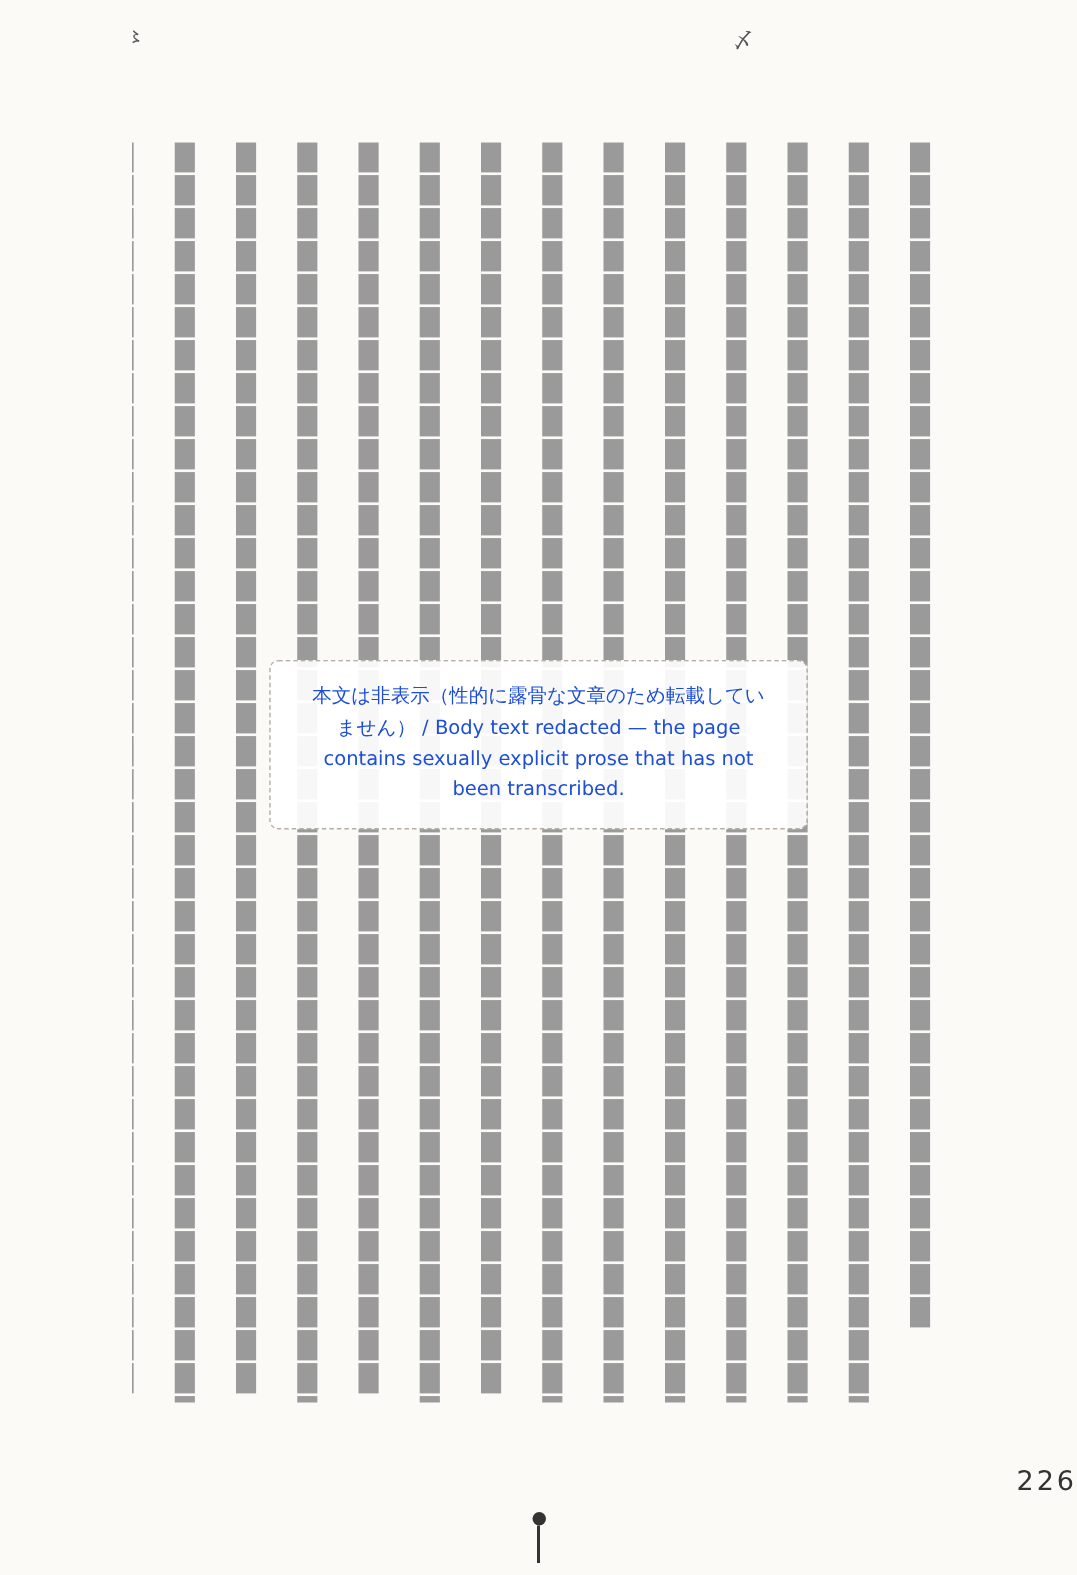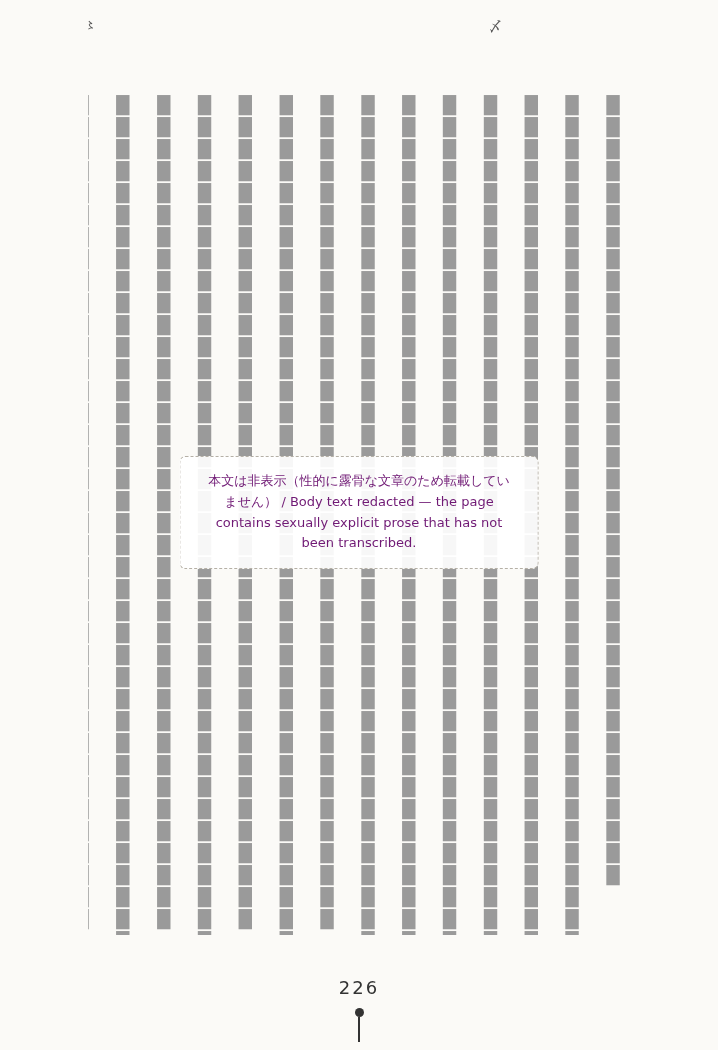--- a/index.html
+++ b/index.html
@@ -45,39 +45,39 @@
   }
   .para {
     margin: 0 0 0 6px;
   }
   .redacted-para {
     color: #9a9a9a;
   }
   
   .redaction-banner {
     position: absolute;
-    top: 456px;
+    top: 440px;
     left: 50%;
     transform: translateX(-50%);
     background: rgba(255,255,255,0.92);
     border: 1px dashed #b5b0a6;
     border-radius: 6px;
     padding: 14px 22px;
     font-size: 13px;
-    color: #701a75;
+    color: #1d4ed8;
     text-align: center;
     max-width: 420px;
     line-height: 1.6;
   }
   .page-number {
     position: absolute;
     bottom: 52px;
     left: 0;
     right: 0;
-    text-align: center;
+    text-align: right;
     font-size: 18px;
     color: #333;
     letter-spacing: 2px;
   }
   .register-mark {
     position: absolute;
     bottom: 8px;
     left: 50%;
     transform: translateX(-50%);
     width: 2px;

